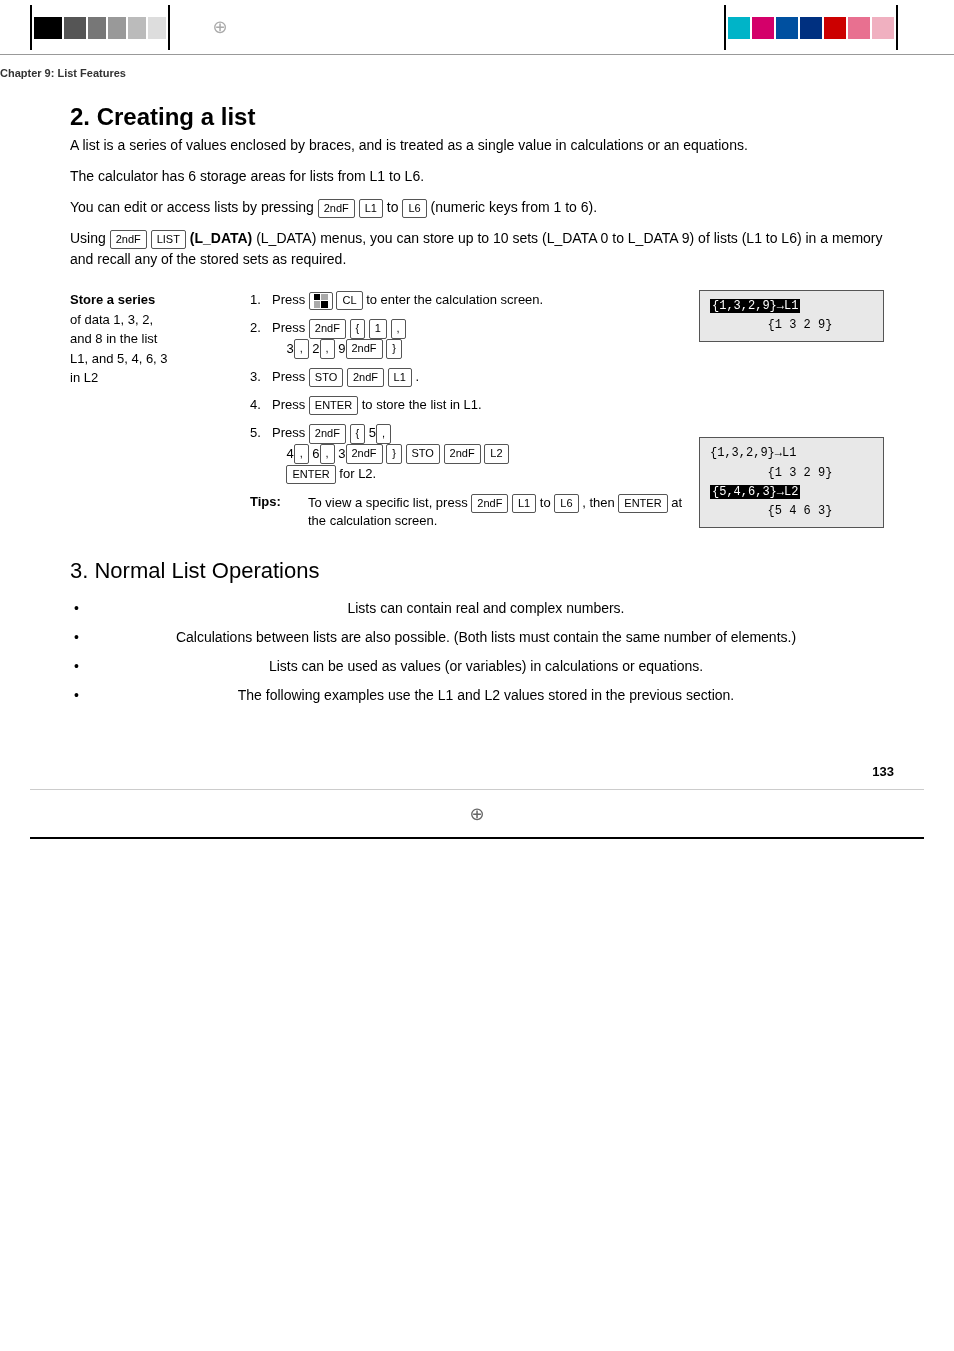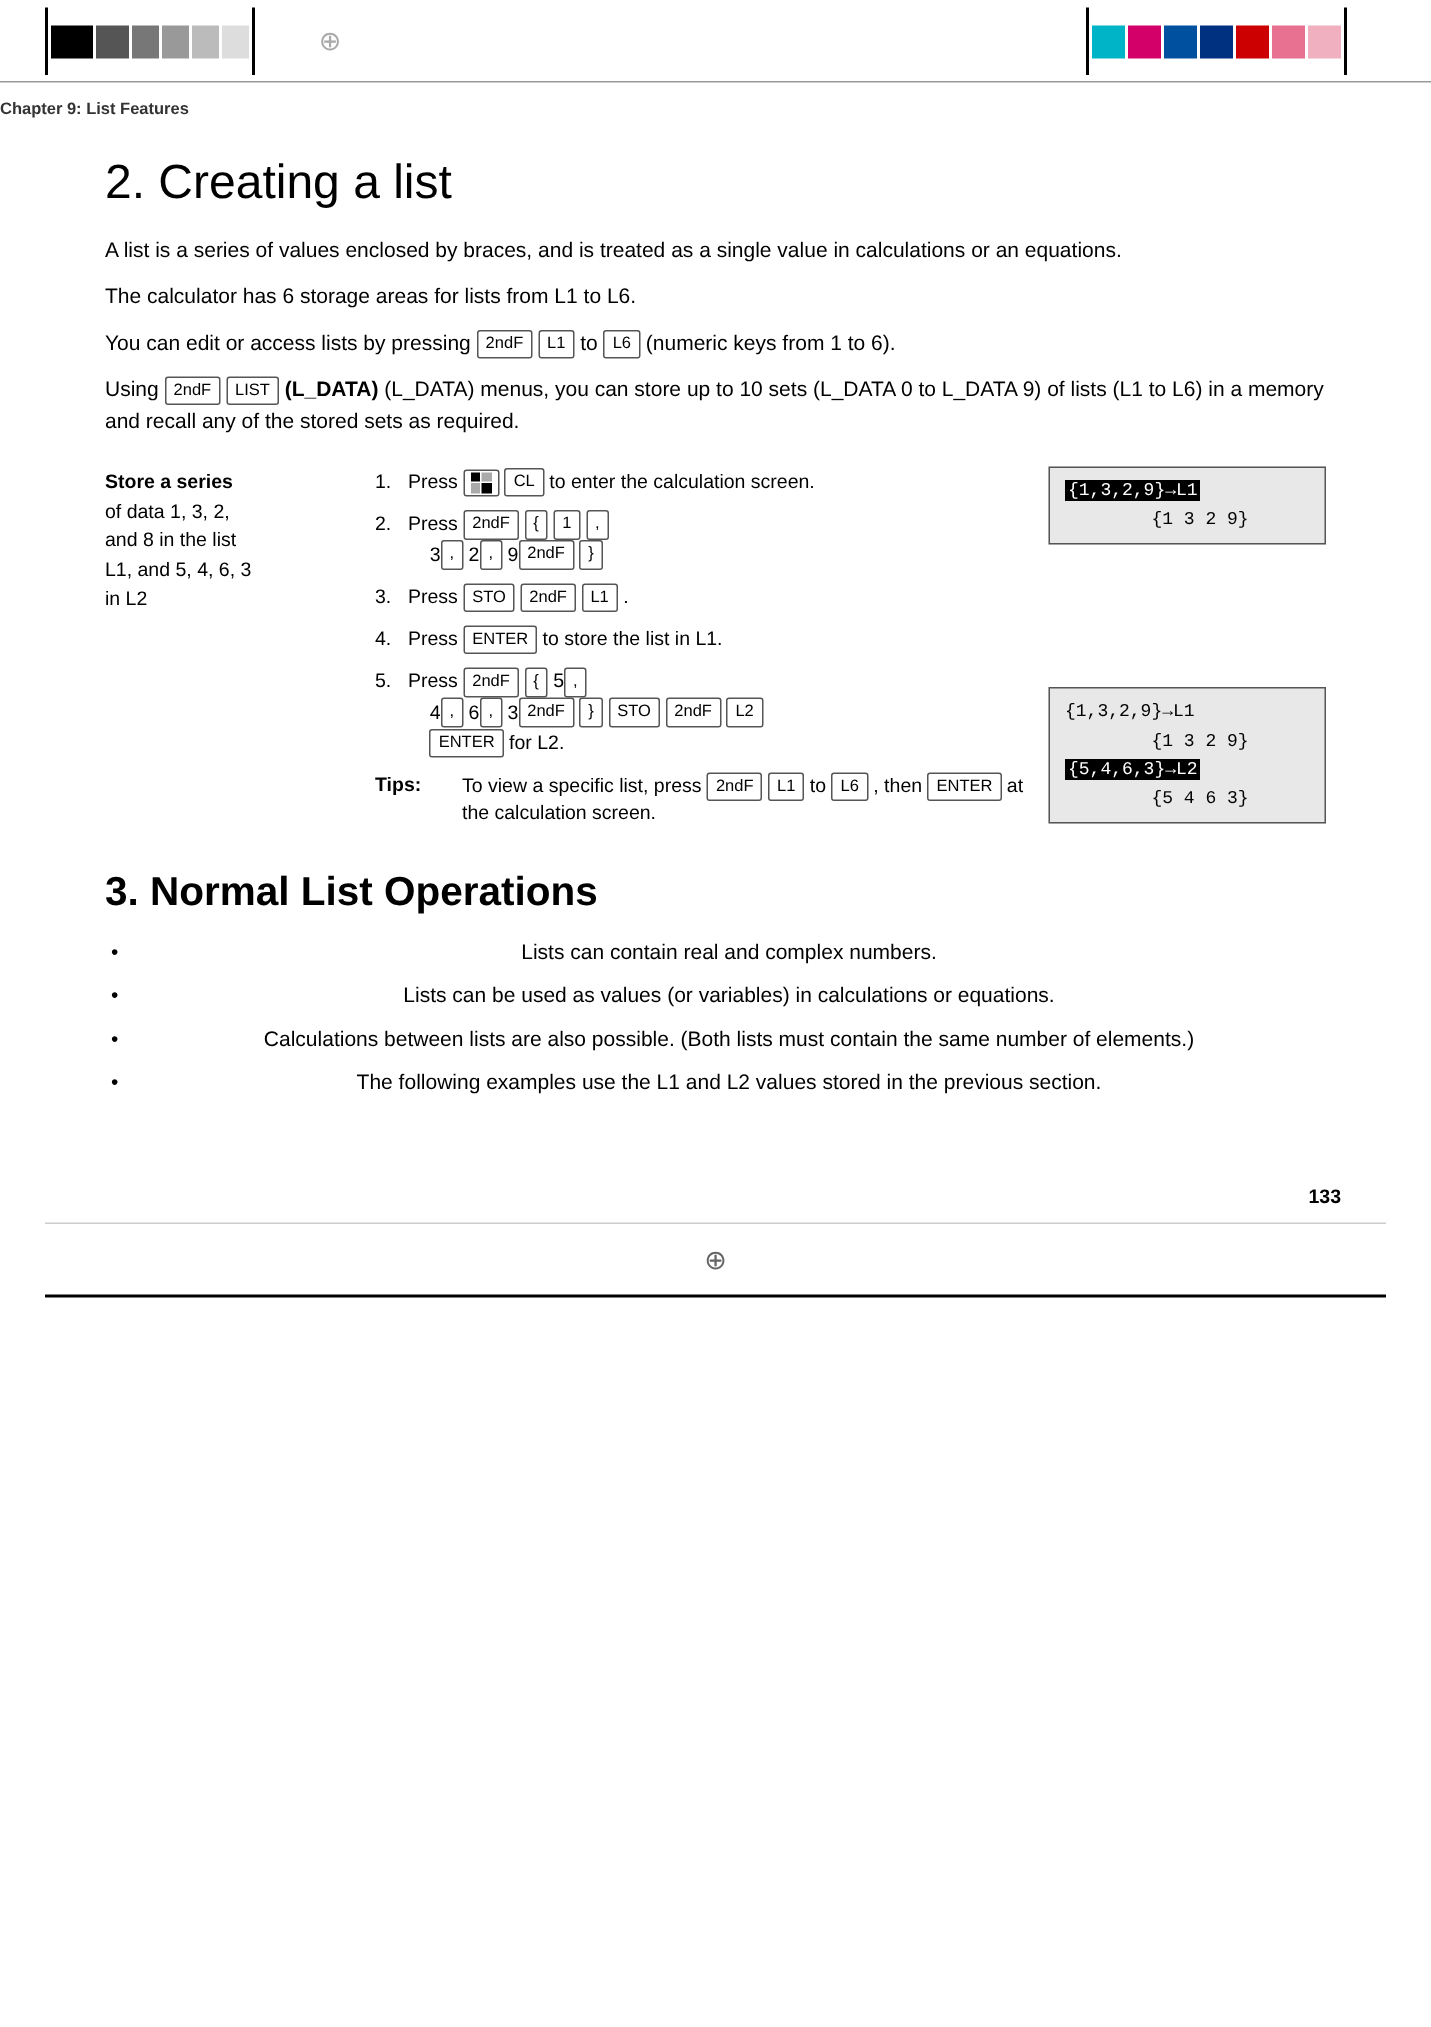--- a/index.html
+++ b/index.html
@@ -28,29 +28,29 @@
       font-weight: bold;
       color: #333;
     }
 
     
     .content {
       padding: 10px 70px 40px 70px;
     }
 
     h2 {
-      font-size: 32px;
+      font-size: 24px;
+      font-weight: bold;
+      margin-bottom: 4px;
+      margin-top: 10px;
+    }
+
+    h3 {
+      font-size: 22px;
       font-weight: normal;
-      margin-bottom: 16px;
-      margin-top: 10px;
-    }
-
-    h3 {
-      font-size: 27px;
-      font-weight: bold;
       margin-top: 30px;
       margin-bottom: 14px;
     }
 
     p {
       margin-bottom: 10px;
       line-height: 1.5;
       font-size: 14px;
     }
 
@@ -498,22 +498,22 @@
           </div>
         </div>
 
       </div>
     </div>
 
     <h3>3. Normal List Operations</h3>
 
     <ul class="bullet-list">
       <li>Lists can contain real and complex numbers.</li>
+      <li>Calculations between lists are also possible. (Both lists must contain the same number of elements.)</li>
       <li>Lists can be used as values (or variables) in calculations or equations.</li>
-      <li>Calculations between lists are also possible. (Both lists must contain the same number of elements.)</li>
       <li>The following examples use the L1 and L2 values stored in the previous section.</li>
     </ul>
 
   </div>
 
   <div class="page-number">133</div>
 
   <div class="bottom-area">
     <div class="reg-cross"></div>
   </div>

